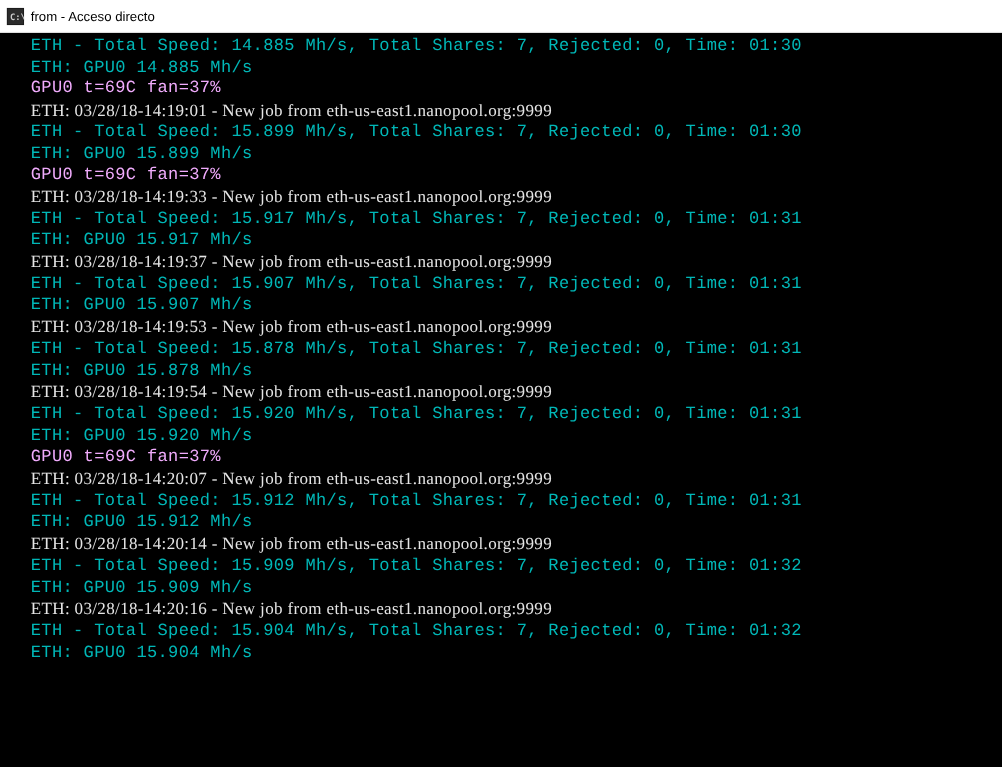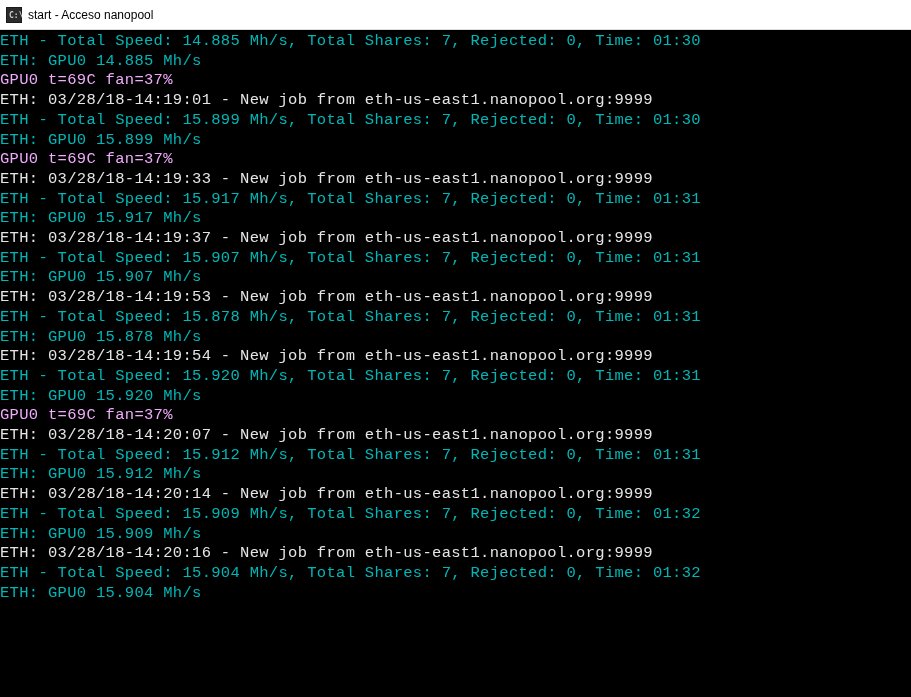--- a/index.html
+++ b/index.html
@@ -51,33 +51,34 @@
       padding: 2px 0 0 0;
       font-family: Consolas, 'Courier New', monospace;
       font-size: 15.5px;
       line-height: 19.7px;
       letter-spacing: 0.3px;
       overflow: hidden;
       white-space: pre;
     }
     .line {
       display: block;
+      padding-left: 28px;
     }
     .teal { color: #00b7b7; }
     .magenta { color: #f0abfc; }
-    .white { color: #e5e5e5; }
+    .white { color: #e5e5e5; font-family: Liberation Serif, serif; }
   </style>
 </head>
 <body>
 
 <div class="window">
   <div class="titlebar">
     <span class="titlebar-icon">
       <svg viewBox="0 0 16 16">
         <rect x="0" y="0" width="16" height="16" fill="#1a1a1a"></rect>
         <rect x="1" y="1" width="14" height="14" fill="#2b2b2b"></rect>
         <text x="3" y="11" font-family="Consolas,monospace" font-size="8" fill="#ccc" font-weight="bold">C:\</text>
       </svg>
     </span>
-    <span class="titlebar-text">start - Acceso nanopool</span>
+    <span class="titlebar-text">from - Acceso directo</span>
   </div>
   <div class="console" id="console"><span class="line teal">ETH - Total Speed: 14.885 Mh/s, Total Shares: 7, Rejected: 0, Time: 01:30</span><span class="line teal">ETH: GPU0 14.885 Mh/s</span><span class="line magenta">GPU0 t=69C fan=37%</span><span class="line white">ETH: 03/28/18-14:19:01 - New job from eth-us-east1.nanopool.org:9999</span><span class="line teal">ETH - Total Speed: 15.899 Mh/s, Total Shares: 7, Rejected: 0, Time: 01:30</span><span class="line teal">ETH: GPU0 15.899 Mh/s</span><span class="line magenta">GPU0 t=69C fan=37%</span><span class="line white">ETH: 03/28/18-14:19:33 - New job from eth-us-east1.nanopool.org:9999</span><span class="line teal">ETH - Total Speed: 15.917 Mh/s, Total Shares: 7, Rejected: 0, Time: 01:31</span><span class="line teal">ETH: GPU0 15.917 Mh/s</span><span class="line white">ETH: 03/28/18-14:19:37 - New job from eth-us-east1.nanopool.org:9999</span><span class="line teal">ETH - Total Speed: 15.907 Mh/s, Total Shares: 7, Rejected: 0, Time: 01:31</span><span class="line teal">ETH: GPU0 15.907 Mh/s</span><span class="line white">ETH: 03/28/18-14:19:53 - New job from eth-us-east1.nanopool.org:9999</span><span class="line teal">ETH - Total Speed: 15.878 Mh/s, Total Shares: 7, Rejected: 0, Time: 01:31</span><span class="line teal">ETH: GPU0 15.878 Mh/s</span><span class="line white">ETH: 03/28/18-14:19:54 - New job from eth-us-east1.nanopool.org:9999</span><span class="line teal">ETH - Total Speed: 15.920 Mh/s, Total Shares: 7, Rejected: 0, Time: 01:31</span><span class="line teal">ETH: GPU0 15.920 Mh/s</span><span class="line magenta">GPU0 t=69C fan=37%</span><span class="line white">ETH: 03/28/18-14:20:07 - New job from eth-us-east1.nanopool.org:9999</span><span class="line teal">ETH - Total Speed: 15.912 Mh/s, Total Shares: 7, Rejected: 0, Time: 01:31</span><span class="line teal">ETH: GPU0 15.912 Mh/s</span><span class="line white">ETH: 03/28/18-14:20:14 - New job from eth-us-east1.nanopool.org:9999</span><span class="line teal">ETH - Total Speed: 15.909 Mh/s, Total Shares: 7, Rejected: 0, Time: 01:32</span><span class="line teal">ETH: GPU0 15.909 Mh/s</span><span class="line white">ETH: 03/28/18-14:20:16 - New job from eth-us-east1.nanopool.org:9999</span><span class="line teal">ETH - Total Speed: 15.904 Mh/s, Total Shares: 7, Rejected: 0, Time: 01:32</span><span class="line teal">ETH: GPU0 15.904 Mh/s</span></div>
 </div>
 
 </body></html>

